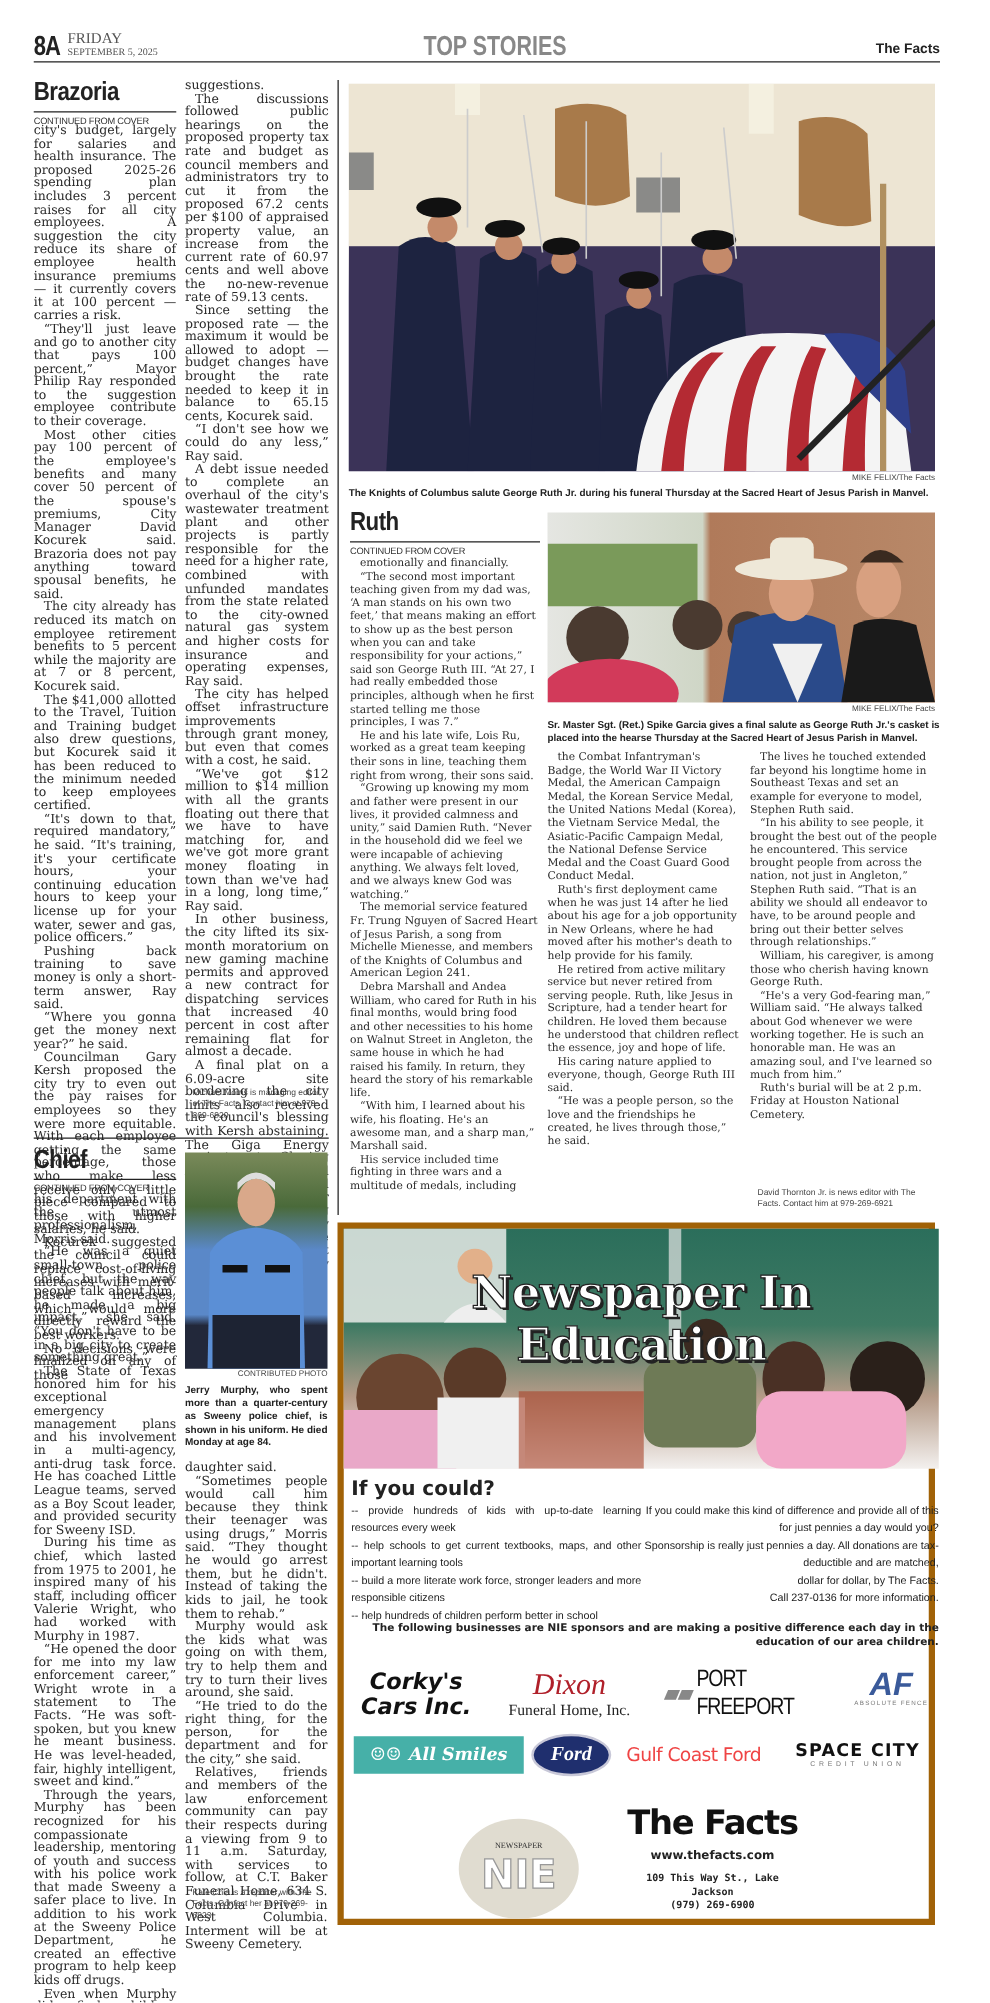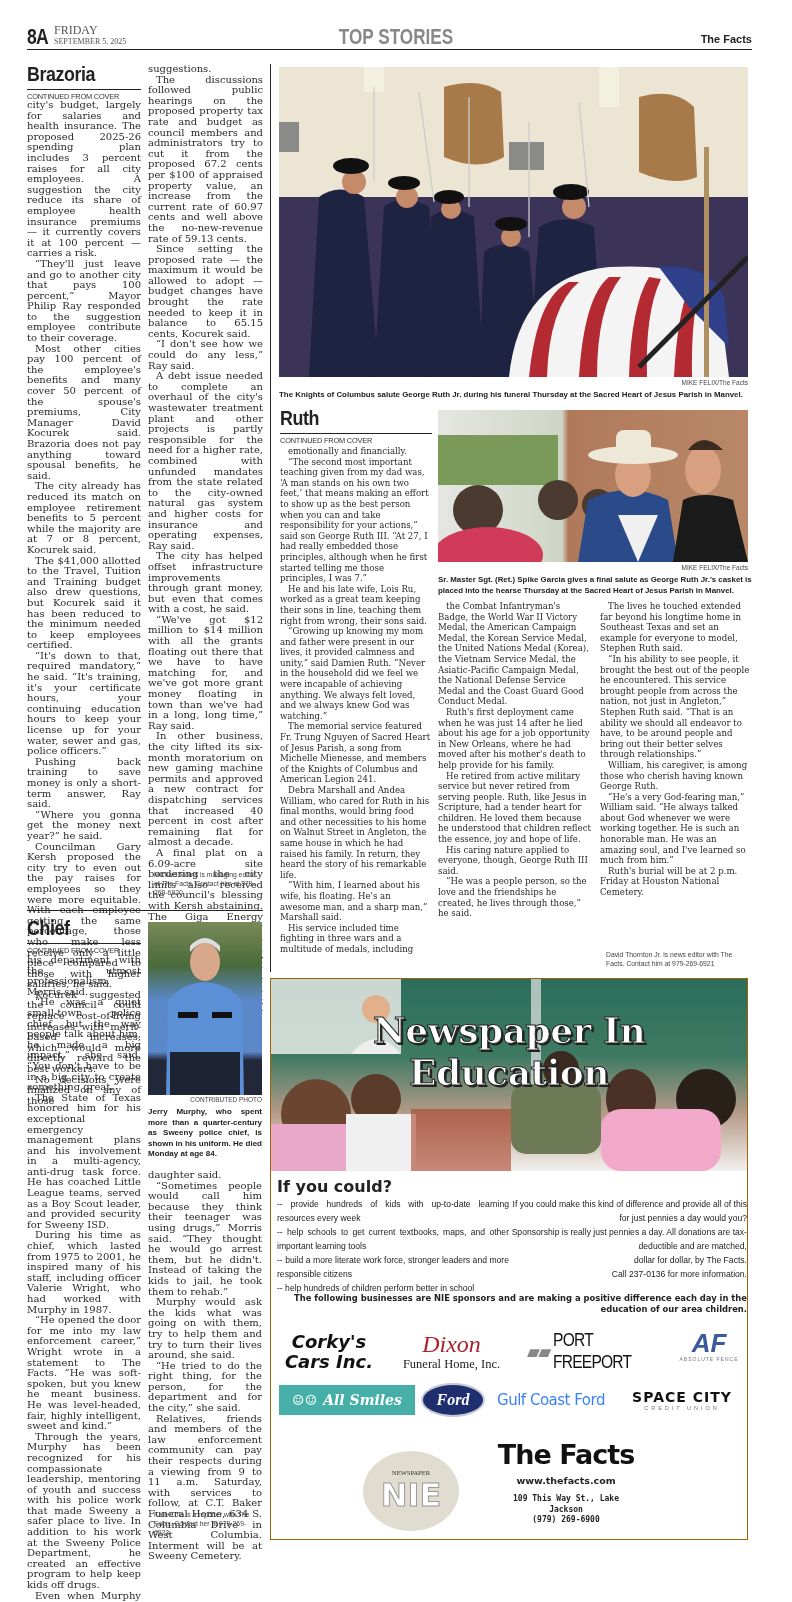--- a/index.html
+++ b/index.html
@@ -18,21 +18,21 @@
 .col p{text-indent:8px}
 .col p.ni{text-indent:0}
 .ruthcol{font-size:8.6px;line-height:10.6px;color:#2a2a2a}
 .ruthcol p{text-indent:8px}
 .byline{font-family:"Liberation Sans",sans-serif;font-size:6.8px;line-height:9px;color:#444;padding-left:6px}
 .credit{font-family:"Liberation Sans",sans-serif;font-size:6.5px;color:#444;text-align:right}
 .capb{font-family:"Liberation Sans",sans-serif;font-weight:bold;font-size:8px;line-height:10.5px;color:#222}
 .vline{width:1px;background:#222}
 .hline{height:1px;background:#222}
 .photo{overflow:hidden}
-.nie{left:270px;top:978px;width:478px;height:562px;border:1px solid #a16207}
+.nie{left:270px;top:978px;width:478px;height:562px;border:5px solid #a16207}
 .nie-banner{position:absolute;left:0;top:0;width:476px;height:192px;background:linear-gradient(#2b6e5b,#3e7a63 40%,#b59b88 70%,#f3f0ee)}
 .nie-title{position:absolute;left:0;top:30px;width:476px;text-align:center;font-family:"DejaVu Serif",serif;font-weight:bold;font-size:36px;color:#fff;-webkit-text-stroke:1px #222;text-shadow:2px 2px 0 #222;letter-spacing:-0.5px}
 .ifcould{position:absolute;left:6px;top:198px;font-family:"DejaVu Sans",sans-serif;font-weight:bold;font-size:16px}
 .nie-list{position:absolute;left:6px;top:218px;width:232px;font-family:"Liberation Sans",sans-serif;font-size:8.6px;line-height:14px;text-align:justify}
 .nie-right{position:absolute;left:240px;top:218px;width:236px;font-family:"Liberation Sans",sans-serif;font-size:8.6px;line-height:14px;text-align:right}
 .nie-sponsor{position:absolute;left:0;top:314px;width:476px;text-align:right;font-family:"DejaVu Sans",sans-serif;font-weight:bold;font-size:8.4px;line-height:11px}
 .logo{position:absolute;display:flex;align-items:center;justify-content:center}
 </style>
 </head>
 <body>
@@ -261,21 +261,21 @@
   </div>
   <div class="logo" style="left:400px;top:342px;width:76px;height:50px;flex-direction:column">
     <div style="font-family:'Liberation Sans',sans-serif;font-weight:bold;font-style:italic;font-size:26px;color:#3a5a9a;line-height:26px">AF</div>
     <div style="font-family:'Liberation Sans',sans-serif;font-size:5px;color:#777;letter-spacing:1px">ABSOLUTE FENCE</div>
   </div>
   <div class="logo" style="left:8px;top:406px;width:136px;height:30px;background:#46b0a8;color:#fff;font-family:'DejaVu Serif',serif;font-style:italic;font-weight:bold;font-size:14px">
     <span style="margin-right:6px">☺☺</span>
       <span>All Smiles</span>
   </div>
   <div class="logo" style="left:150px;top:404px;width:64px;height:34px;border-radius:50%;background:#1f2f6e;border:2px solid #c8c8d8;color:#fff;font-family:'Liberation Serif',serif;font-style:italic;font-weight:bold;font-size:16px">Ford</div>
-  <div class="logo" style="left:218px;top:408px;width:124px;height:26px;font-family:'DejaVu Sans',sans-serif;font-size:15px;color:#3b82f6;letter-spacing:-0.5px">Gulf Coast Ford</div>
+  <div class="logo" style="left:218px;top:408px;width:124px;height:26px;font-family:'DejaVu Sans',sans-serif;font-size:15px;color:#ef4444;letter-spacing:-0.5px">Gulf Coast Ford</div>
   <div class="logo" style="left:346px;top:404px;width:130px;height:34px;flex-direction:column">
     <div style="font-family:'DejaVu Sans',sans-serif;font-weight:bold;font-size:14px;color:#111;letter-spacing:1px">SPACE CITY</div>
     <div style="font-family:'Liberation Sans',sans-serif;font-size:5.5px;color:#777;letter-spacing:3px">CREDIT UNION</div>
   </div>
 
   <div class="logo" style="left:92px;top:472px;width:96px;height:80px;border-radius:50%;background:#e0dcd0;flex-direction:column">
     <div style="font-family:'Liberation Serif',serif;font-size:6.5px;color:#333">NEWSPAPER</div>
     <div style="font-family:'DejaVu Sans',sans-serif;font-weight:bold;font-size:32px;color:#fff;-webkit-text-stroke:1px #999">NIE</div>
   </div>
   <div class="logo" style="left:205px;top:458px;width:180px;height:34px;font-family:'DejaVu Sans',sans-serif;font-weight:bold;font-size:27px;color:#111;letter-spacing:-1px">The Facts</div>

